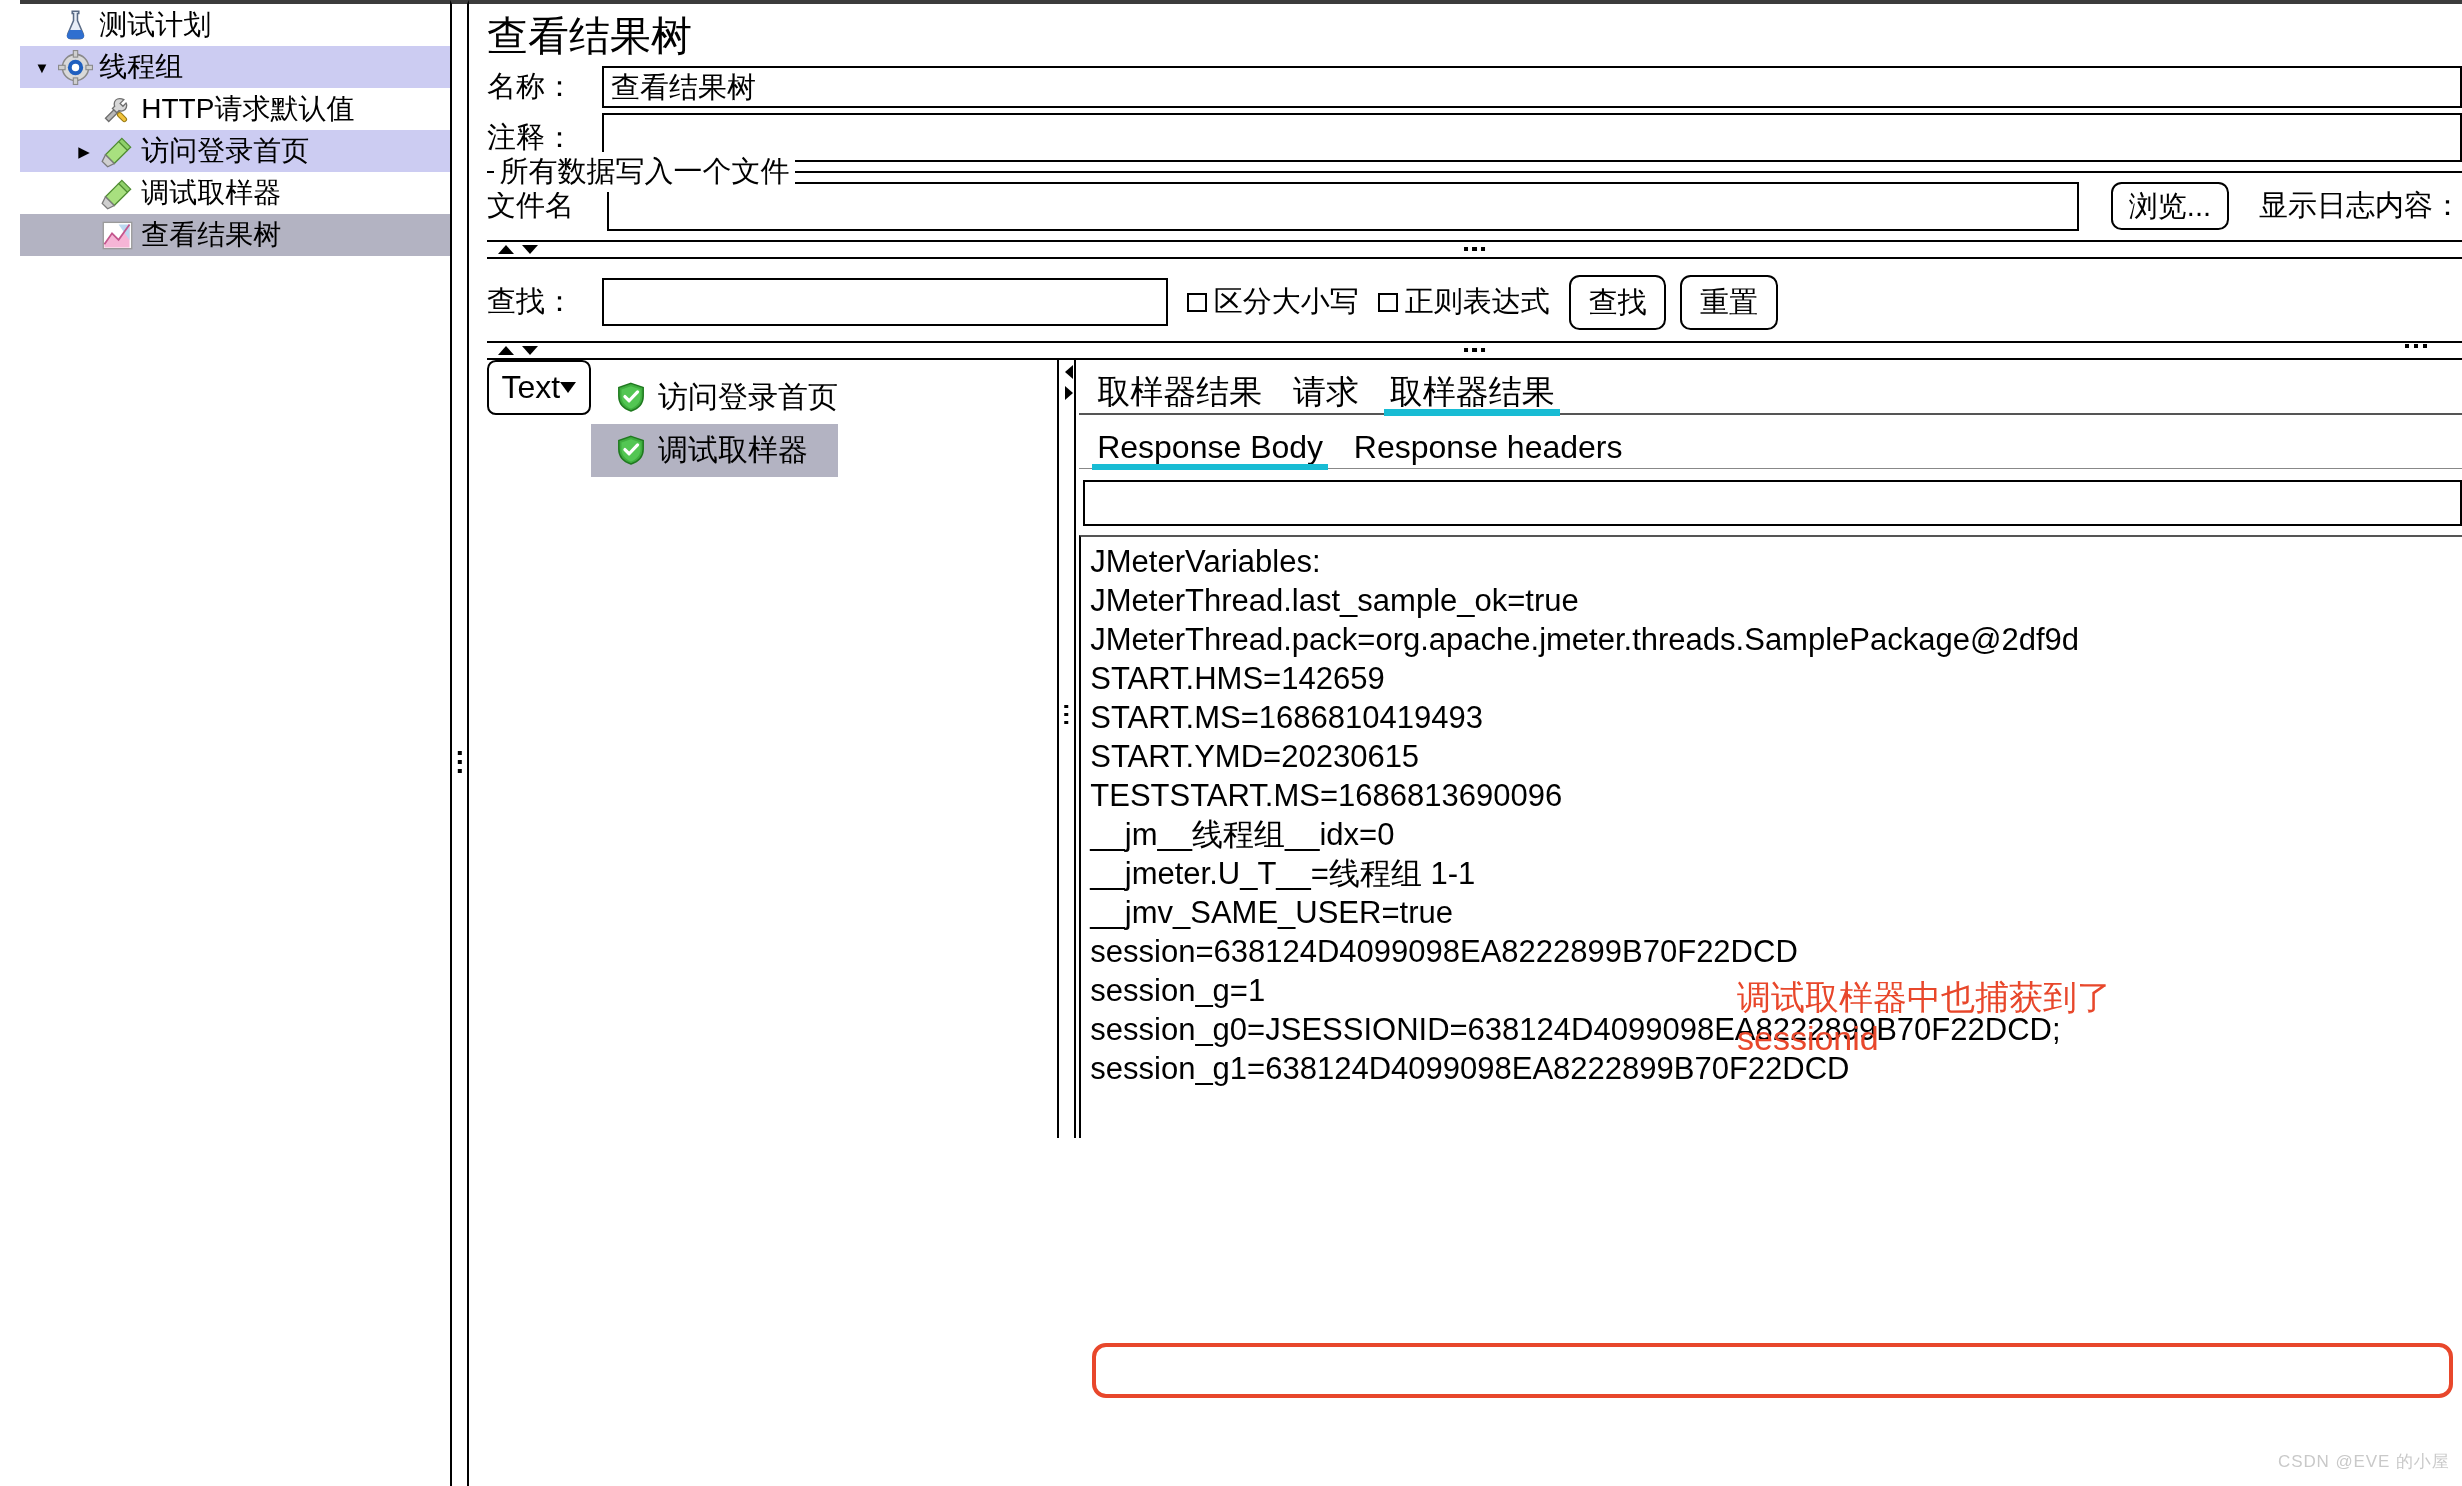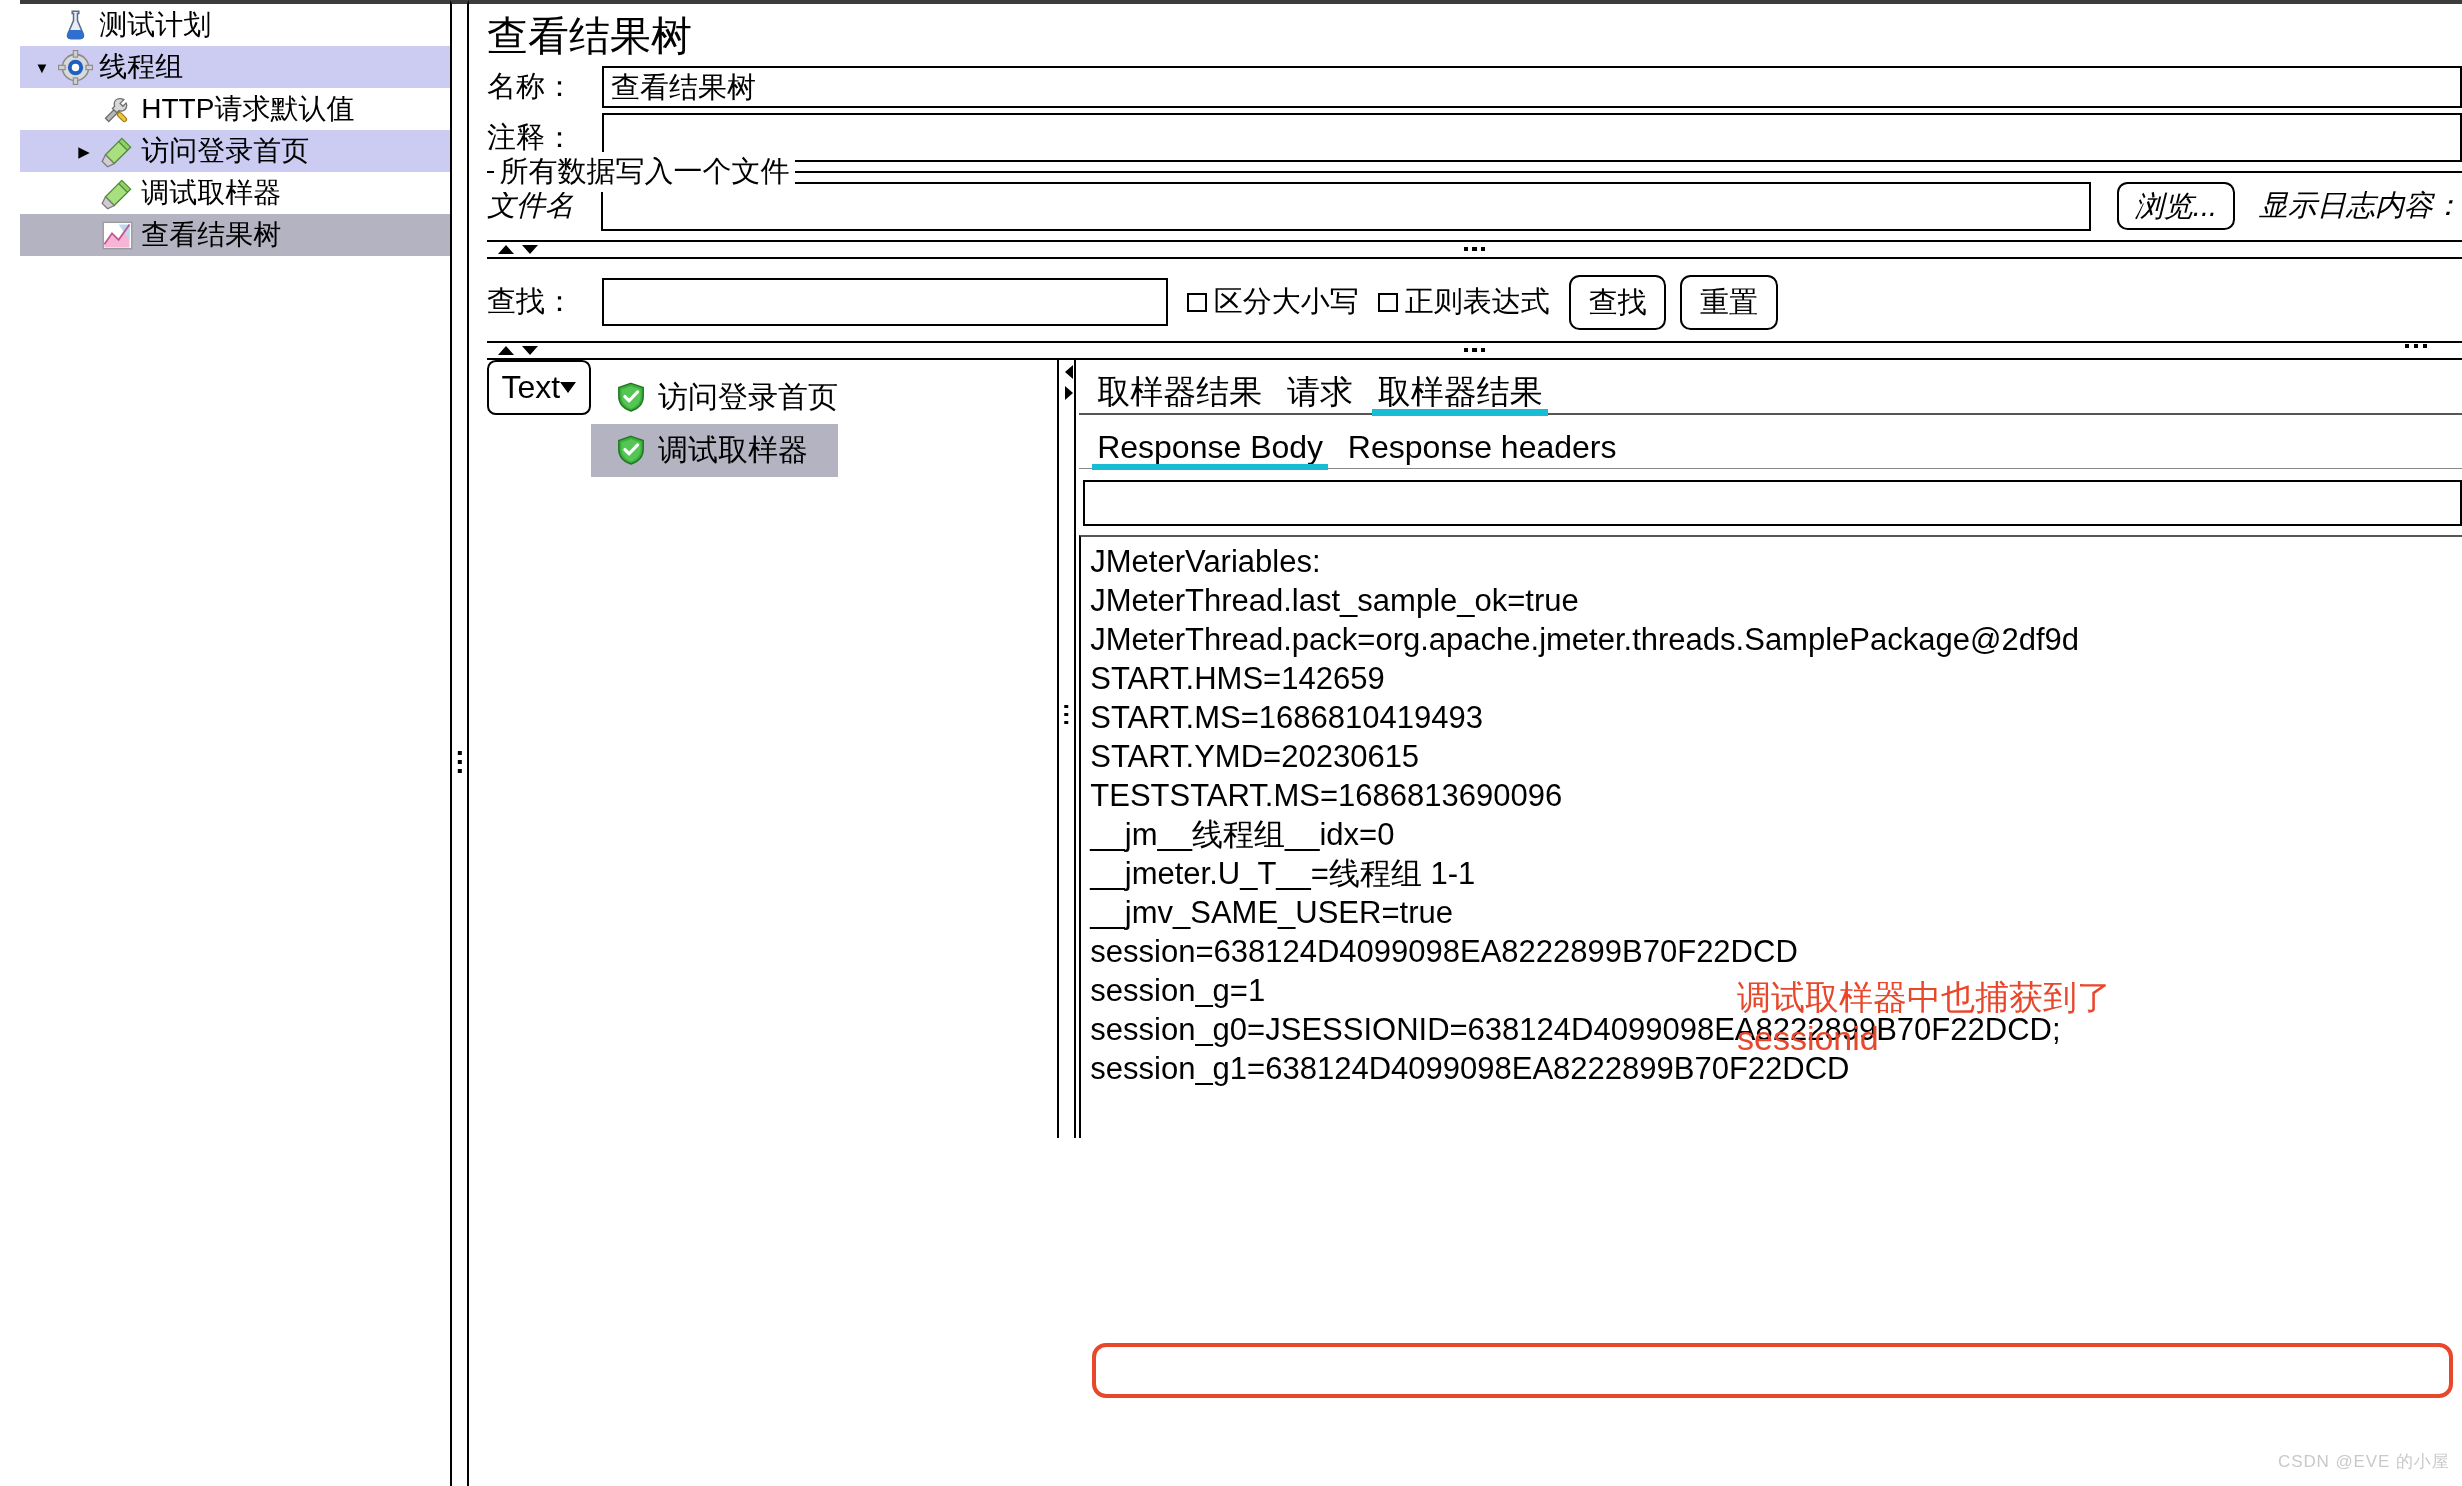--- a/index.html
+++ b/index.html
@@ -105,21 +105,21 @@
     margin-top: 8.8px;
     position: relative;
     border-top: 2.7px solid #000;
     padding-top: 8.8px;
   }
   .group-title {
     position: absolute; top: -21px; left: 7px;
     background: #fff; padding: 0 5.3px;
     font-size: 29px; color: #000; white-space: nowrap;
   }
-  .file-row { display: flex; align-items: center; gap: 10px; font-style: italic; }
+  .file-row { display: flex; align-items: center; gap: 16px; }
   .file-label { font-size: 29px; width: 104px; flex: 0 0 104px; }
   .file-input {
     flex: 1 1 auto; height: 49px; border: 2.7px solid #000; background: #fff;
   }
   .btn {
     border: 2.7px solid #000; border-radius: 10.6px; background: #fff;
     font-size: 29px; color: #000; padding: 21px 16px;
     display: inline-flex; align-items: center; justify-content: center;
     height: 48px; white-space: nowrap; line-height: 1;
   }
@@ -188,21 +188,21 @@
   }
   .v-split2 .grip {
     position: absolute; left: 50%; top: 345px; transform: translateX(-50%);
     display: flex; flex-direction: column; gap: 4.4px;
   }
   .v-split2 .grip i { width: 3.5px; height: 3.5px; background: #000; display: block; }
 
   
   .right-panel { flex: 1 1 auto; display: flex; flex-direction: column; position: relative; }
   .tabbar {
-    display: flex; align-items: flex-end; gap: 0;
+    display: flex; align-items: flex-end; gap: 6px;
     border-bottom: 2.7px solid #555; height: 55px; padding-left: 5.3px;
   }
   .tab {
     font-size: 33px; color: #000; padding: 0 12.4px 5.3px 12.4px;
     position: relative; white-space: nowrap; line-height: 1;
   }
   .tab.active::after {
     content: ""; position: absolute; left: 7px; right: 7px; bottom: -2.7px;
     height: 6.2px; background: #18bcd4;
   }

